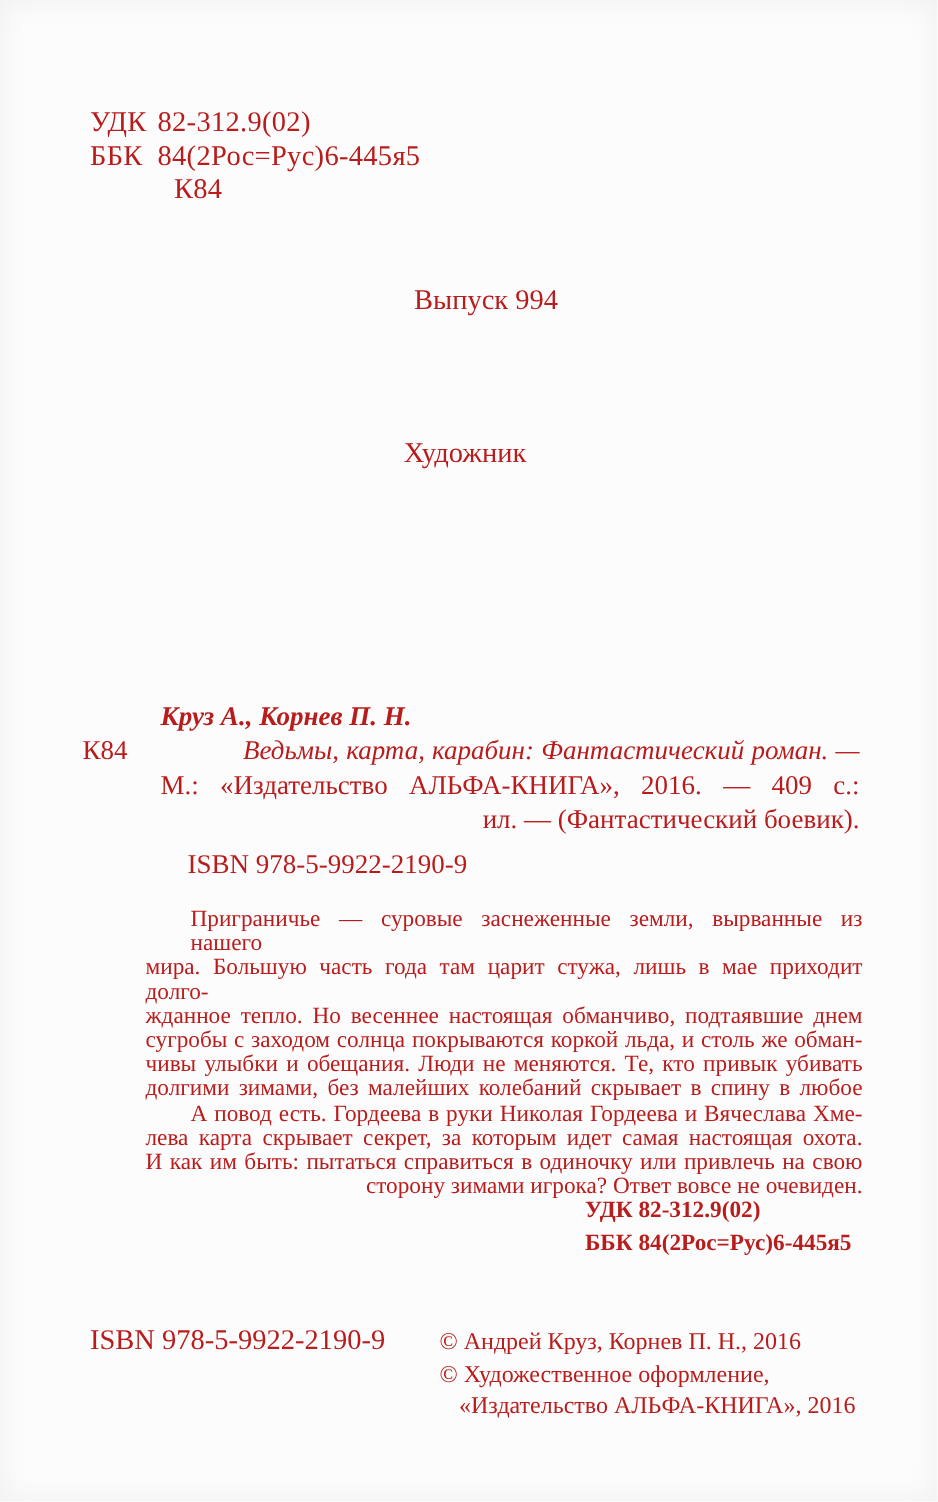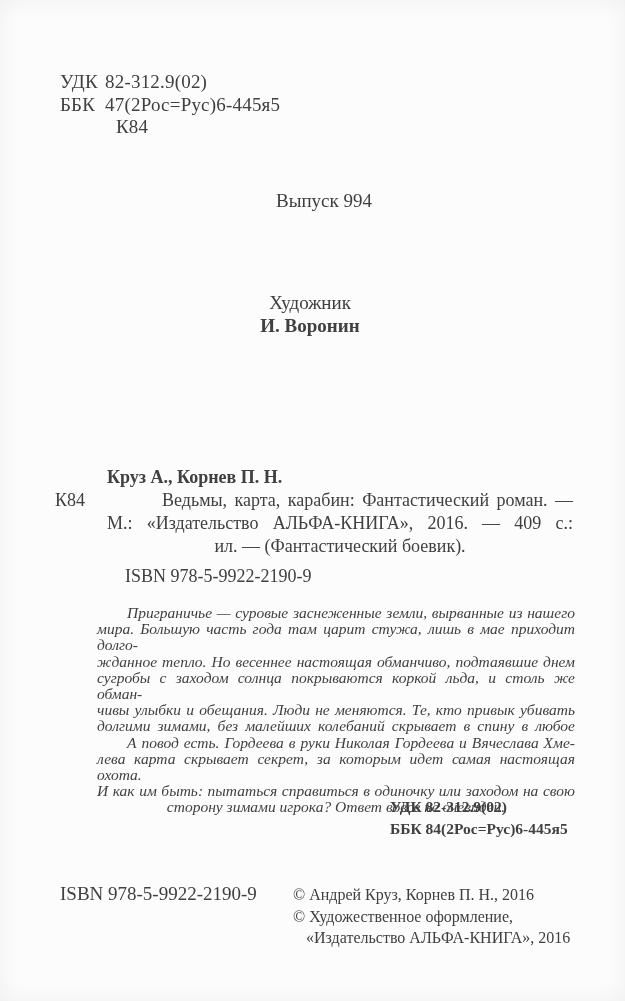--- a/index.html
+++ b/index.html
@@ -2,80 +2,79 @@
 <html><head>
 <meta charset="utf-8">
 <style>
   html,body { margin:0; padding:0; background:#ffffff; }
   .page {
     position:relative;
     width:625px; height:1001px;
     background:#fcfcfc;
     box-shadow: inset 0 0 22px rgba(0,0,0,0.055);
     font-family:"Liberation Serif","DejaVu Serif",serif;
-    color:#404040;
+    color:#b91c1c;
     overflow:hidden;
   }
   .abs { position:absolute; }
 
   
   .codes-top { left:60px; top:71px; font-size:19px; line-height:22.5px; letter-spacing:0.2px; }
   .code-row { white-space:nowrap; }
   .code-label { display:inline-block; width:45px; }
   .author-sign-top { margin-left:56px; }
 
   
   .series { left:24px; top:189px; width:600px; text-align:center; font-size:19px; line-height:23px; }
 
   
   .artist { left:0; top:292px; width:620px; text-align:center; font-size:19px; line-height:22.5px; }
   .artist-name { font-weight:bold; }
 
   
   .catalog { left:55px; top:466px; width:518px; font-size:18px; line-height:23px; }
-  .catalog-authors { margin-left:52px; font-weight:bold; }
+  .catalog-authors { margin-left:52px; font-weight:bold;font-style:italic; }
   .entry-para { position:relative; margin-left:52px; }
   .entry-code { position:absolute; left:-52px; top:0; }
   .jline { text-align:justify; text-align-last:justify; }
-  .lline { text-align:center; }
-  .indent1 { padding-left:55px; }
+  .lline { text-align:right; }
+  .indent1 { padding-left:55px;font-style:italic; }
   .isbn-mid { margin-left:70px; margin-top:7px; white-space:nowrap; }
 
   
-  .annotation { left:97px; top:605px; width:478px; font-size:15.5px; line-height:16.2px;font-style:italic; }
+  .annotation { left:97px; top:605px; width:478px; font-size:15.5px; line-height:16.2px; }
   .indent2 { padding-left:30px; }
 
   
   .codes-bottom { left:390px; top:796px; font-size:15.5px; font-weight:bold; line-height:22px; white-space:nowrap; }
 
   
   .copyright { left:293px; top:852px; font-size:16px; line-height:21.5px; white-space:nowrap;margin-top:32px; }
   .copyright-cont { padding-left:13px; }
 
   
   .isbn-bottom { left:60px; top:883px; font-size:19px; white-space:nowrap; }
 </style>
 </head>
 <body>
 
 <div class="page">
 
   <div class="abs codes-top">
     <div class="code-row"><span class="code-label">УДК</span><span>82-312.9(02)</span></div>
-    <div class="code-row"><span class="code-label">ББК</span><span>47(2Рос=Рус)6-445я5</span></div>
+    <div class="code-row"><span class="code-label">ББК</span><span>84(2Рос=Рус)6-445я5</span></div>
     <div class="code-row author-sign-top">К84</div>
   </div>
 
   <div class="abs series">
     <div>Выпуск 994</div>
   </div>
 
   <div class="abs artist">
     <div>Художник</div>
-    <div class="artist-name">И. Воронин</div>
   </div>
 
   <div class="abs catalog">
     <div class="catalog-authors">Круз А., Корнев П. Н.</div>
     <div class="entry-para">
       <span class="entry-code">К84</span>
       <div class="jline indent1">Ведьмы, карта, карабин: Фантастический роман. —</div>
       <div class="jline">М.: «Издательство АЛЬФА-КНИГА», 2016. — 409 с.:</div>
       <div class="lline">ил. — (Фантастический боевик).</div>
     </div>
@@ -87,21 +86,21 @@
       <div class="jline indent2">Приграничье — суровые заснеженные земли, вырванные из нашего</div>
       <div class="jline">мира. Большую часть года там царит стужа, лишь в мае приходит долго-</div>
       <div class="jline">жданное тепло. Но весеннее настоящая обманчиво, подтаявшие днем</div>
       <div class="jline">сугробы с заходом солнца покрываются коркой льда, и столь же обман-</div>
       <div class="jline">чивы улыбки и обещания. Люди не меняются. Те, кто привык убивать</div>
       <div class="jline">долгими зимами, без малейших колебаний скрывает в спину в любое</div>
     </div>
     <div>
       <div class="jline indent2">А повод есть. Гордеева в руки Николая Гордеева и Вячеслава Хме-</div>
       <div class="jline">лева карта скрывает секрет, за которым идет самая настоящая охота.</div>
-      <div class="jline">И как им быть: пытаться справиться в одиночку или заходом на свою</div>
+      <div class="jline">И как им быть: пытаться справиться в одиночку или привлечь на свою</div>
       <div class="lline">сторону зимами игрока? Ответ вовсе не очевиден.</div>
     </div>
   </div>
 
   <div class="abs codes-bottom">
     <div>УДК 82-312.9(02)</div>
     <div>ББК 84(2Рос=Рус)6-445я5</div>
   </div>
 
   <div class="abs copyright">

